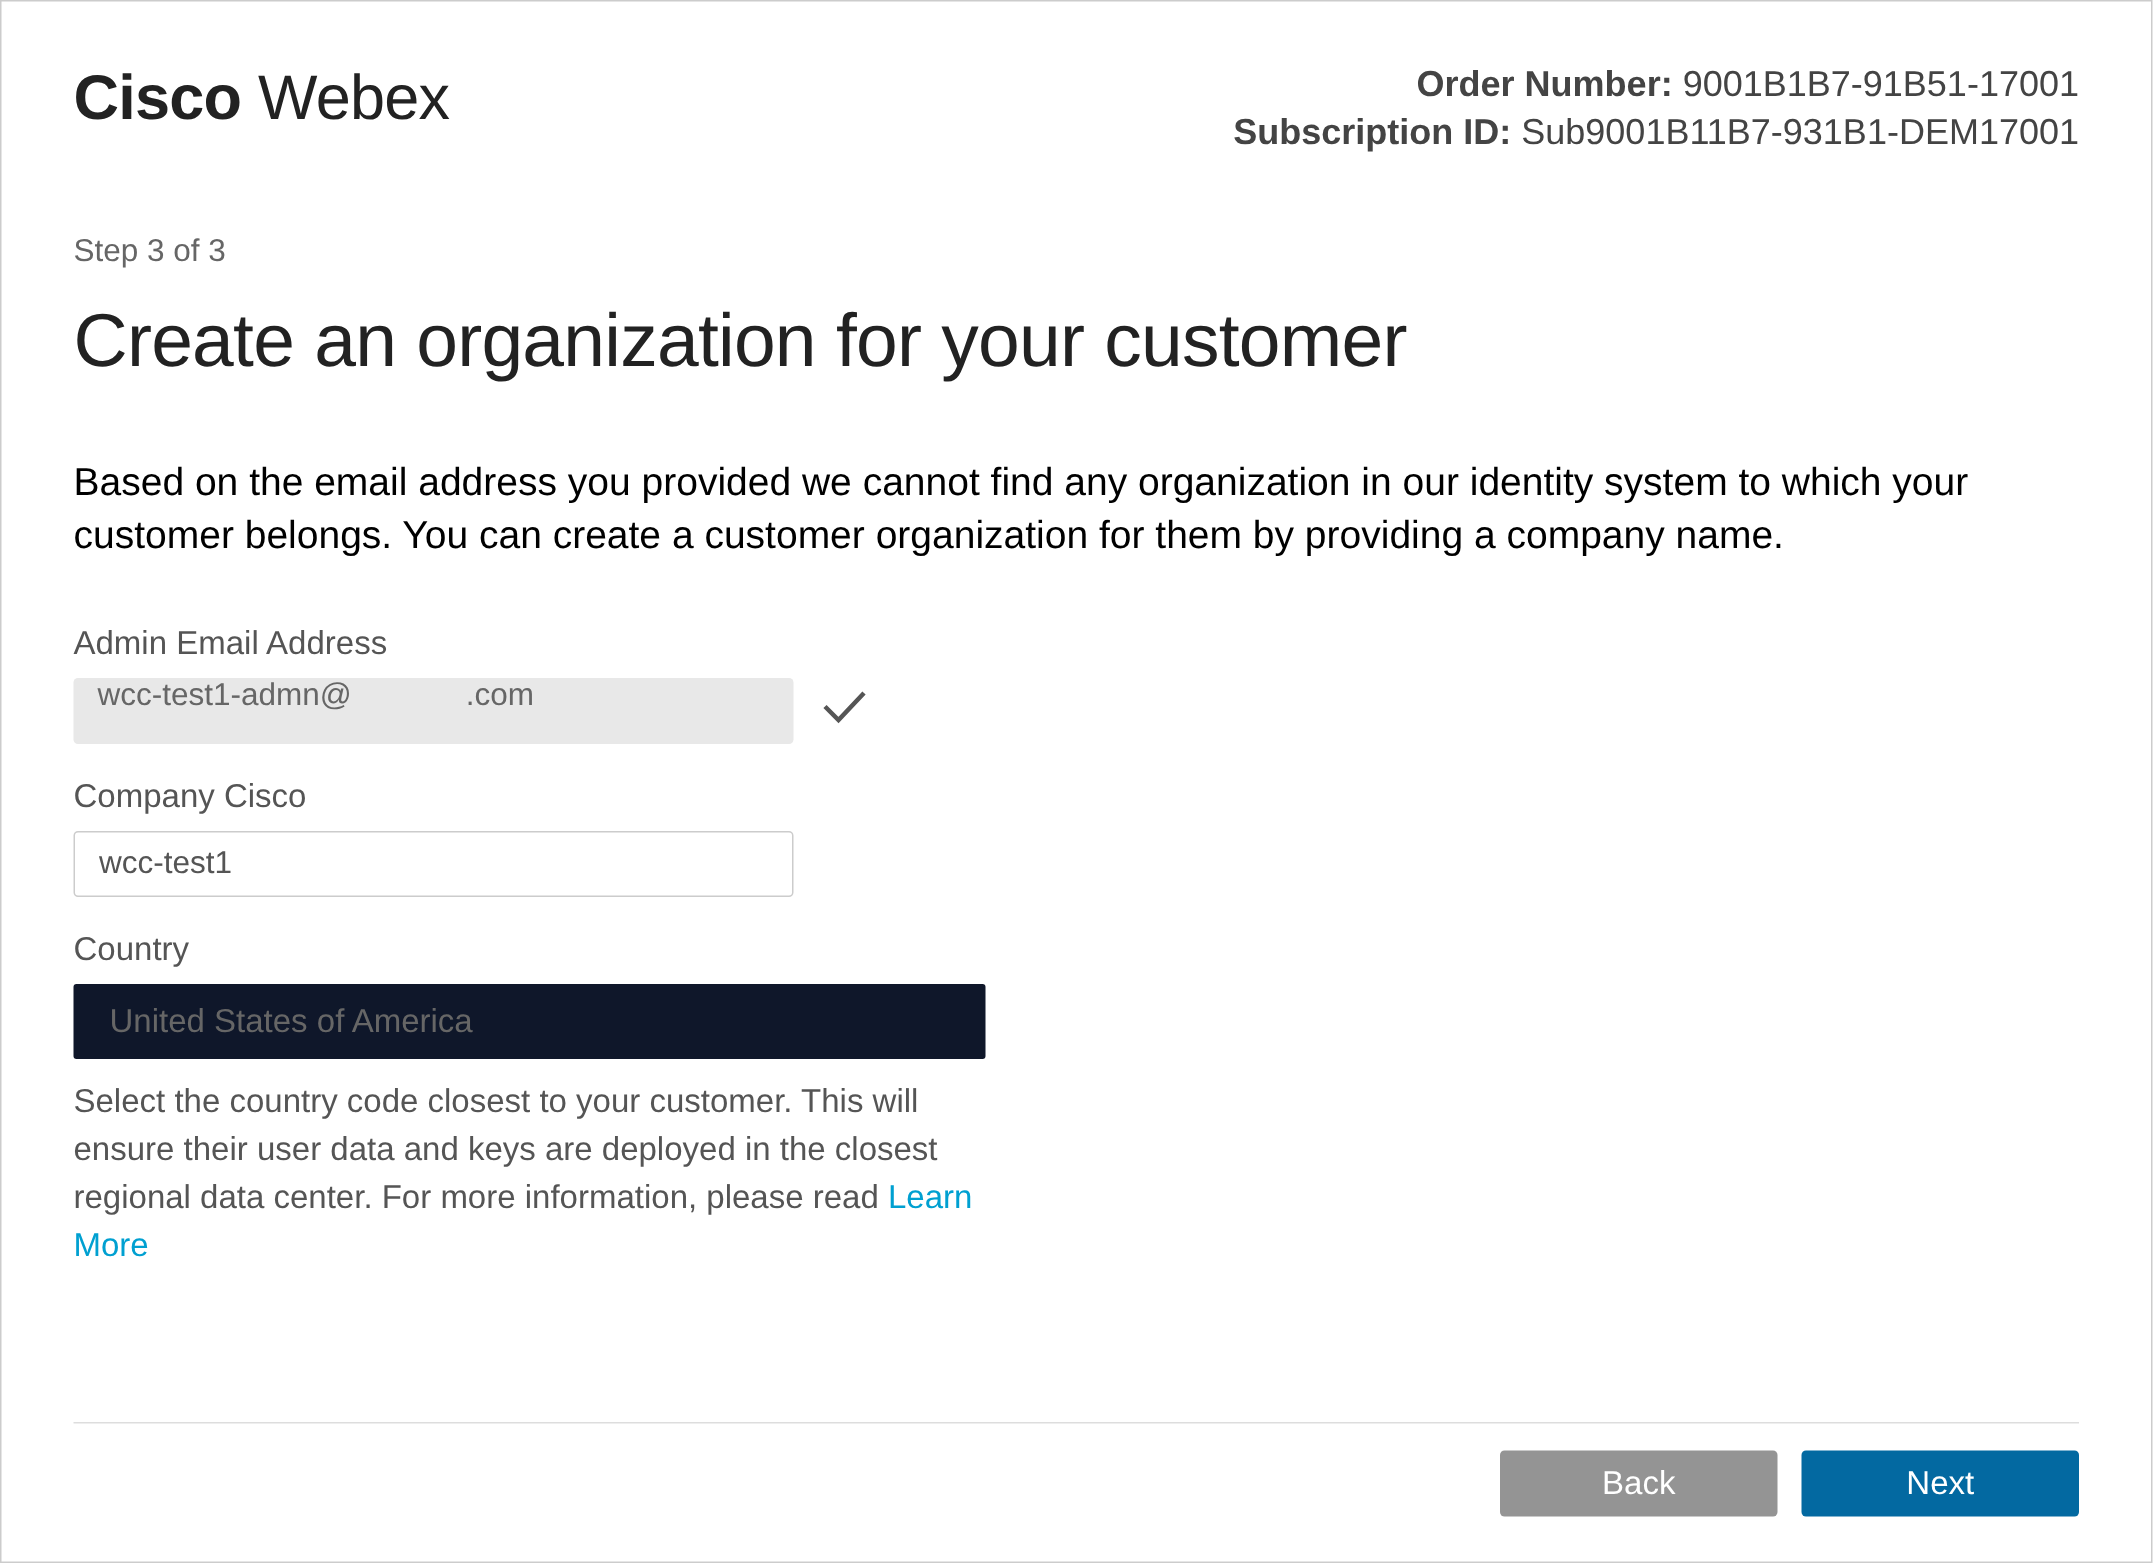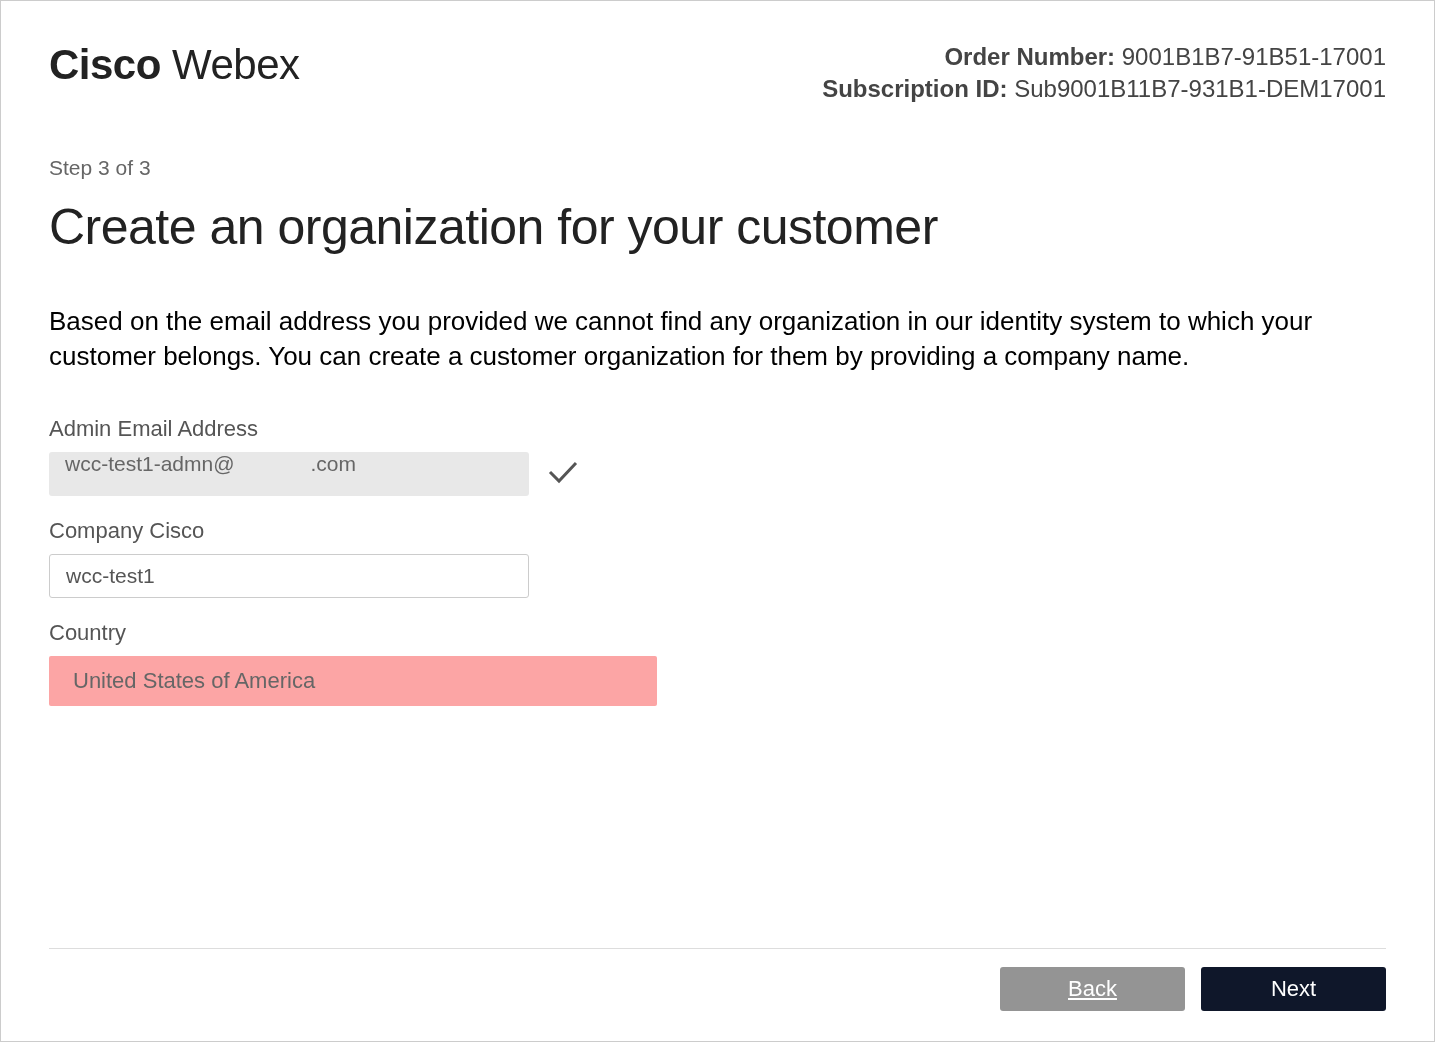--- a/index.html
+++ b/index.html
@@ -91,21 +91,21 @@
       background: #fff;
     }
     .text-input.disabled {
       background: #e8e8e8;
       border: none;
       color: #666;
     }
     .select-box {
       width: 608px;
       height: 50px;
-      background: #fca5a5;
+      background: #0f172a;
       border: none;
       border-radius: 2px;
       padding: 0 24px;
       font-size: 22px;
       color: #666;
       display: flex;
       align-items: center;
     }
     .check-icon {
       margin-left: 18px;
@@ -149,24 +149,23 @@
       width: 185px;
       height: 44px;
       border: none;
       border-radius: 3px;
       font-size: 22px;
       cursor: pointer;
       color: #fff;
     }
     .btn-secondary {
       background: #949494;
-      text-decoration: underline;
     }
     .btn-primary {
-      background: #0f172a;
+      background: #0369a1;
     }
   </style>
 </head>
 <body>
 
 <div class="container">
   <div class="header-row">
     <div class="logo">
       <span class="logo-bold">Cisco</span><span class="logo-light"> Webex</span>
     </div>
@@ -205,19 +204,22 @@
   <div class="form-group">
     <label class="form-label">Company Cisco</label>
     <input type="text" class="text-input" value="wcc-test1" style="">
   </div>
 
   <div class="form-group">
     <label class="form-label">Country</label>
     <div class="select-box">
       <span>United States of America</span>
     </div>
+    <p class="help-text">
+      <span>Select the country code closest to your customer. This will ensure their user data and keys are deployed in the closest regional data center. For more information, please read </span><a class="link">Learn More</a>
+    </p>
   </div>
 
   <div class="footer">
     <button class="btn btn-secondary">Back</button>
     <button class="btn btn-primary">Next</button>
   </div>
 </div>
 
 </body></html>

